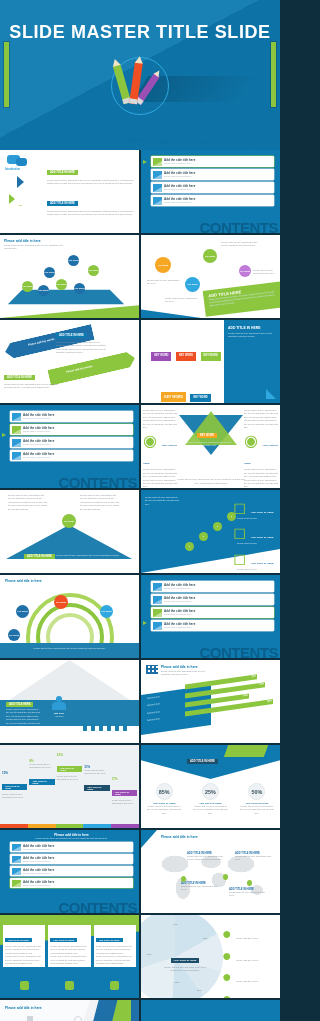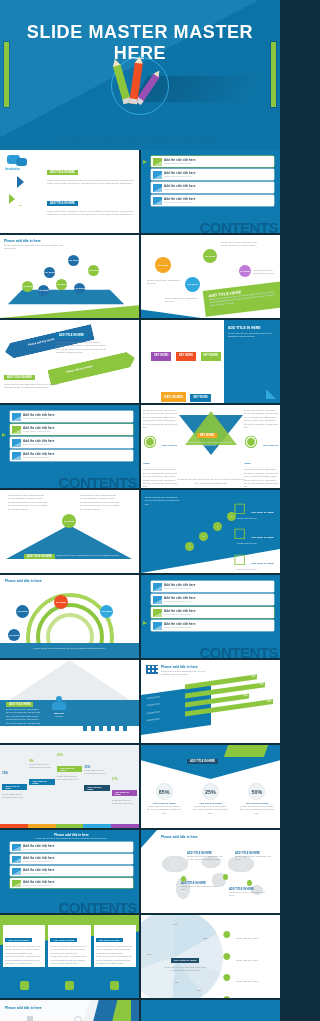--- a/index.html
+++ b/index.html
@@ -86,21 +86,21 @@
   
   .thx { position:relative; background:#0e7ab0; }
 </style>
 </head>
 <body>
 
 <div class="title-slide">
   <div class="ts-diag"></div>
   <div class="ts-bar l"></div>
   <div class="ts-bar r"></div>
-  <div class="ts-title">SLIDE MASTER MASTER HERE</div>
+  <div class="ts-title">SLIDE MASTER TITLE SLIDE</div>
   <div class="ts-shadow"></div>
   <div class="ts-circle"></div>
   <div class="pencil p3">
       <i class="p-eraser"></i>
     </div>
   <div class="pencil p1">
       <i class="p-eraser"></i>
     </div>
   <div class="pencil p2">
       <i class="p-eraser"></i>

